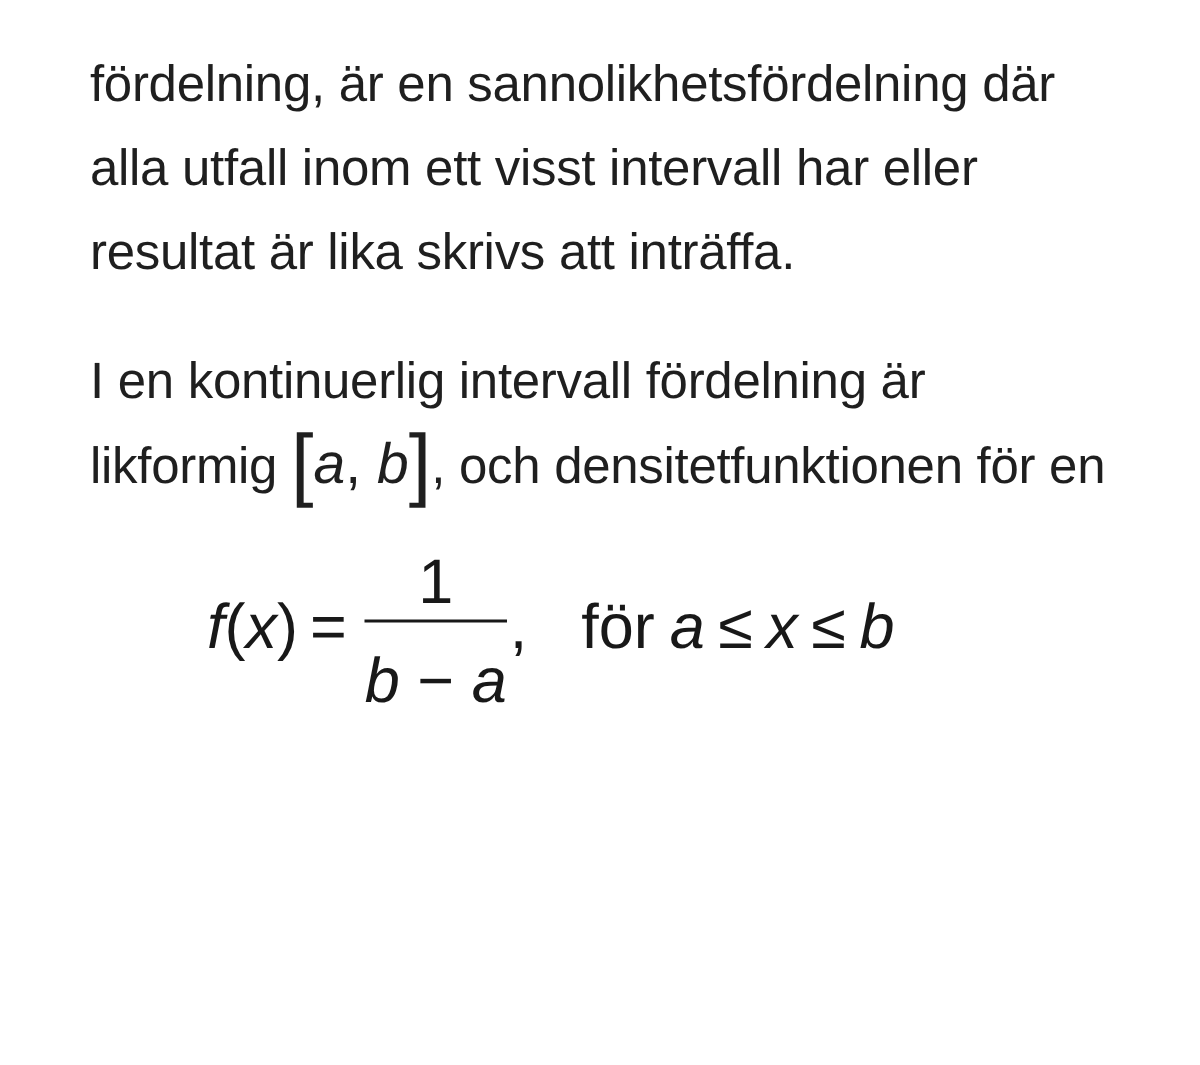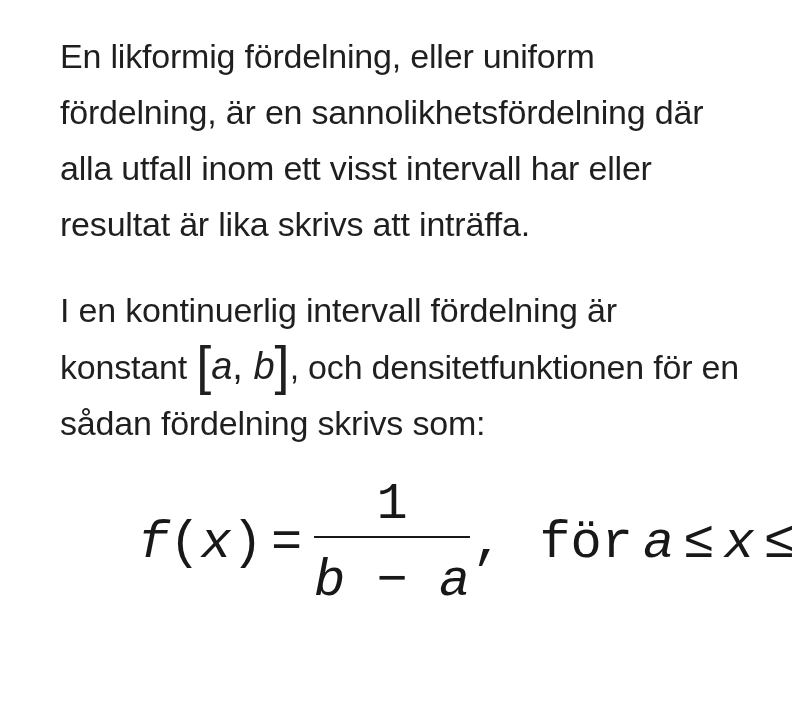--- a/index.html
+++ b/index.html
@@ -37,22 +37,22 @@
     line-height: 0;
     vertical-align: -5px;
     font-style: normal;
   }
   .imath .mi { font-style: italic; }
   .imath .sep { font-style: normal; }
   
   .formula {
     margin: 26px 0 0 78px;
     height: 120px;
-    font-family: Liberation Mono, monospace;
-    font-size: 52px;
+    font-family: Liberation Sans, sans-serif;
+    font-size: 42px;
     color: #181818;
     letter-spacing: 0;
     white-space: nowrap;
   }
   .formula .mi { font-style: italic; }
   .formula .mo { font-style: normal; }
   .formula .eq { margin: 0 10px 0 8px; }
   .frac {
     display: inline-block;
     vertical-align: middle;
@@ -74,31 +74,29 @@
   .quad { display: inline-block; width: 36px; }
   .thin { display: inline-block; width: 10px; }
   .relgap { margin: 0 9px; }
 </style>
 </head>
 <body>
 
 <main class="article">
 
   <p class="para">
-    <span class="tline">En likformig fördelning, eller uniform</span>
     <span class="tline">fördelning, är en sannolikhetsfördelning där</span>
     <span class="tline">alla utfall inom ett visst intervall har eller</span>
     <span class="tline">resultat är lika skrivs att inträffa.</span>
   </p>
 
   <p class="para">
     <span class="tline">I en kontinuerlig intervall fördelning är</span>
     <span class="tline">
-      <span>konstant </span><span class="imath"><span class="bracket">[</span><span class="mi">a</span><span class="sep">, </span><span class="mi">b</span><span class="bracket">]</span></span><span>, och densitetfunktionen för en</span>
+      <span>likformig </span><span class="imath"><span class="bracket">[</span><span class="mi">a</span><span class="sep">, </span><span class="mi">b</span><span class="bracket">]</span></span><span>, och densitetfunktionen för en</span>
     </span>
-    <span class="tline">sådan fördelning skrivs som:</span>
   </p>
 
   <div class="formula">
     <span class="mi">f</span><span class="mo">(</span><span class="mi">x</span><span class="mo">)</span><span class="mo eq">=</span><span class="frac"><span class="num mo">1</span><span class="den"><span class="mi">b</span><span class="mo"> − </span><span class="mi">a</span></span></span><span class="mo">,</span><span class="quad"></span><span class="mo">för</span><span class="thin"></span><span class="mi">a</span><span class="mo relgap">≤</span><span class="mi">x</span><span class="mo relgap">≤</span><span class="mi">b</span>
   </div>
 
 </main>
 
 </body></html>

